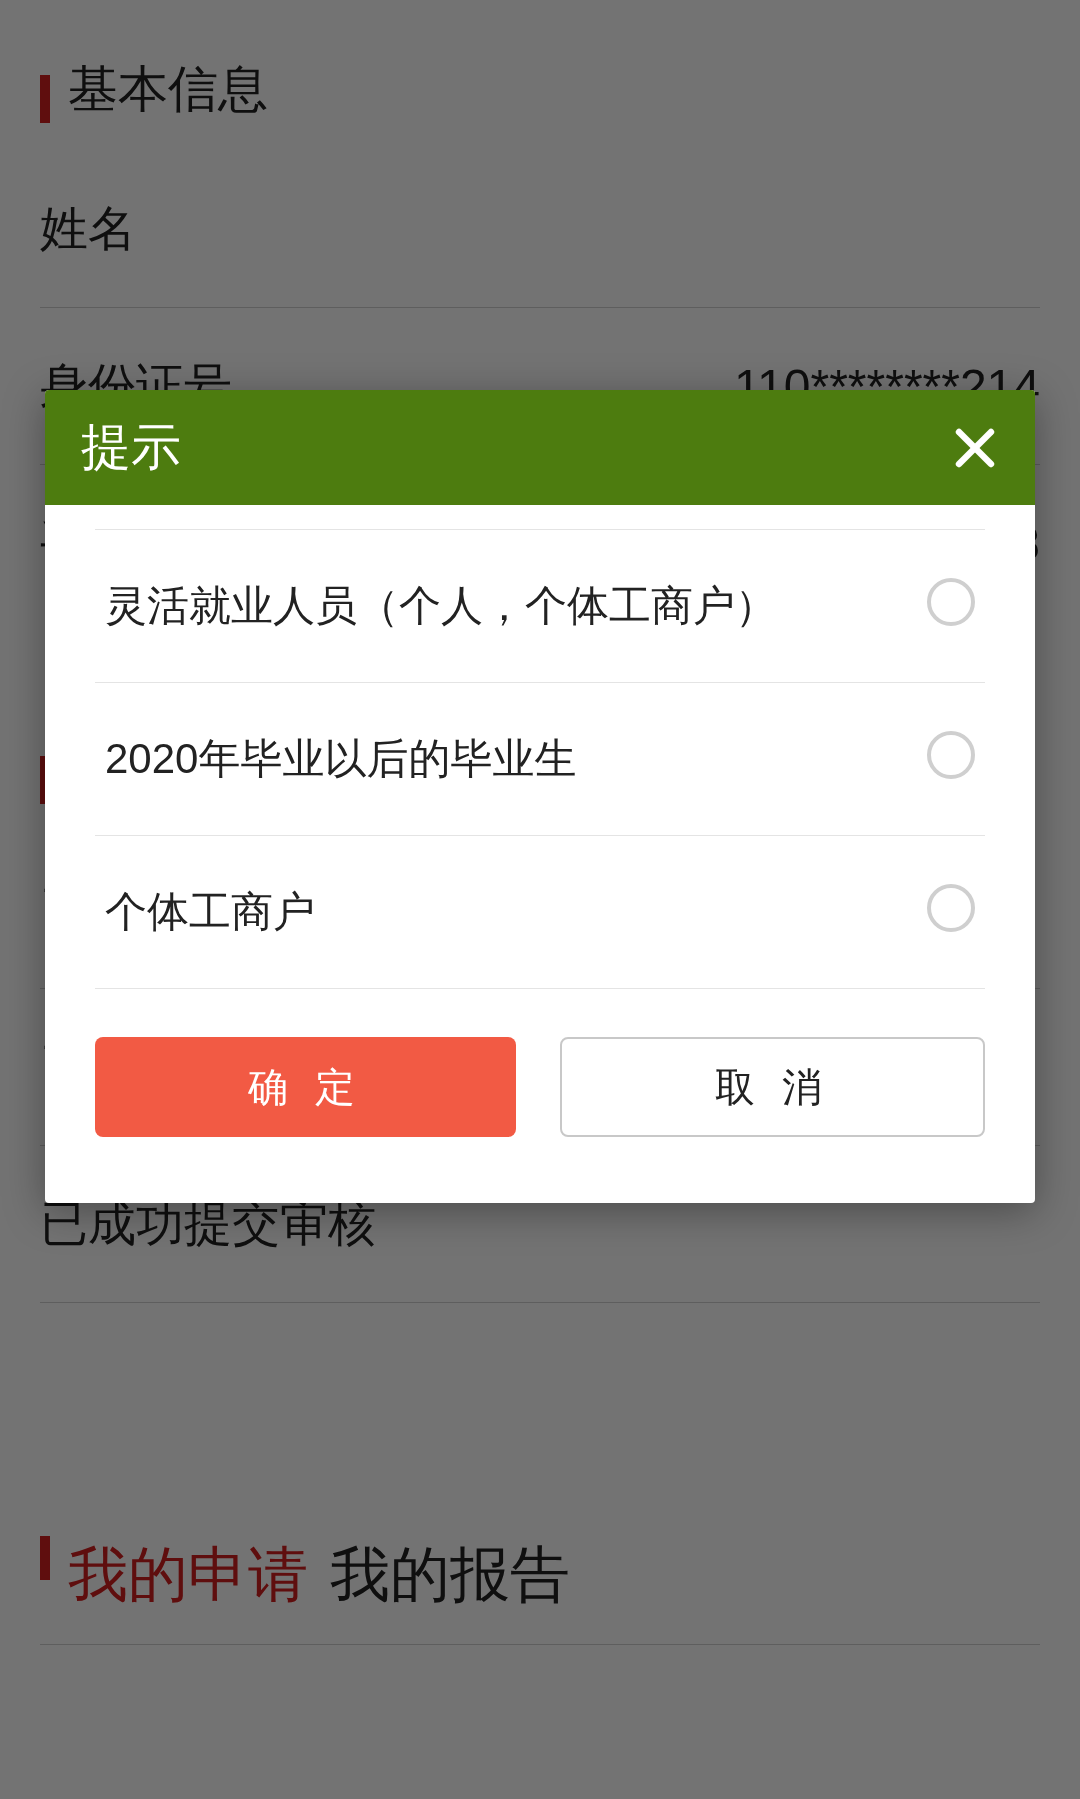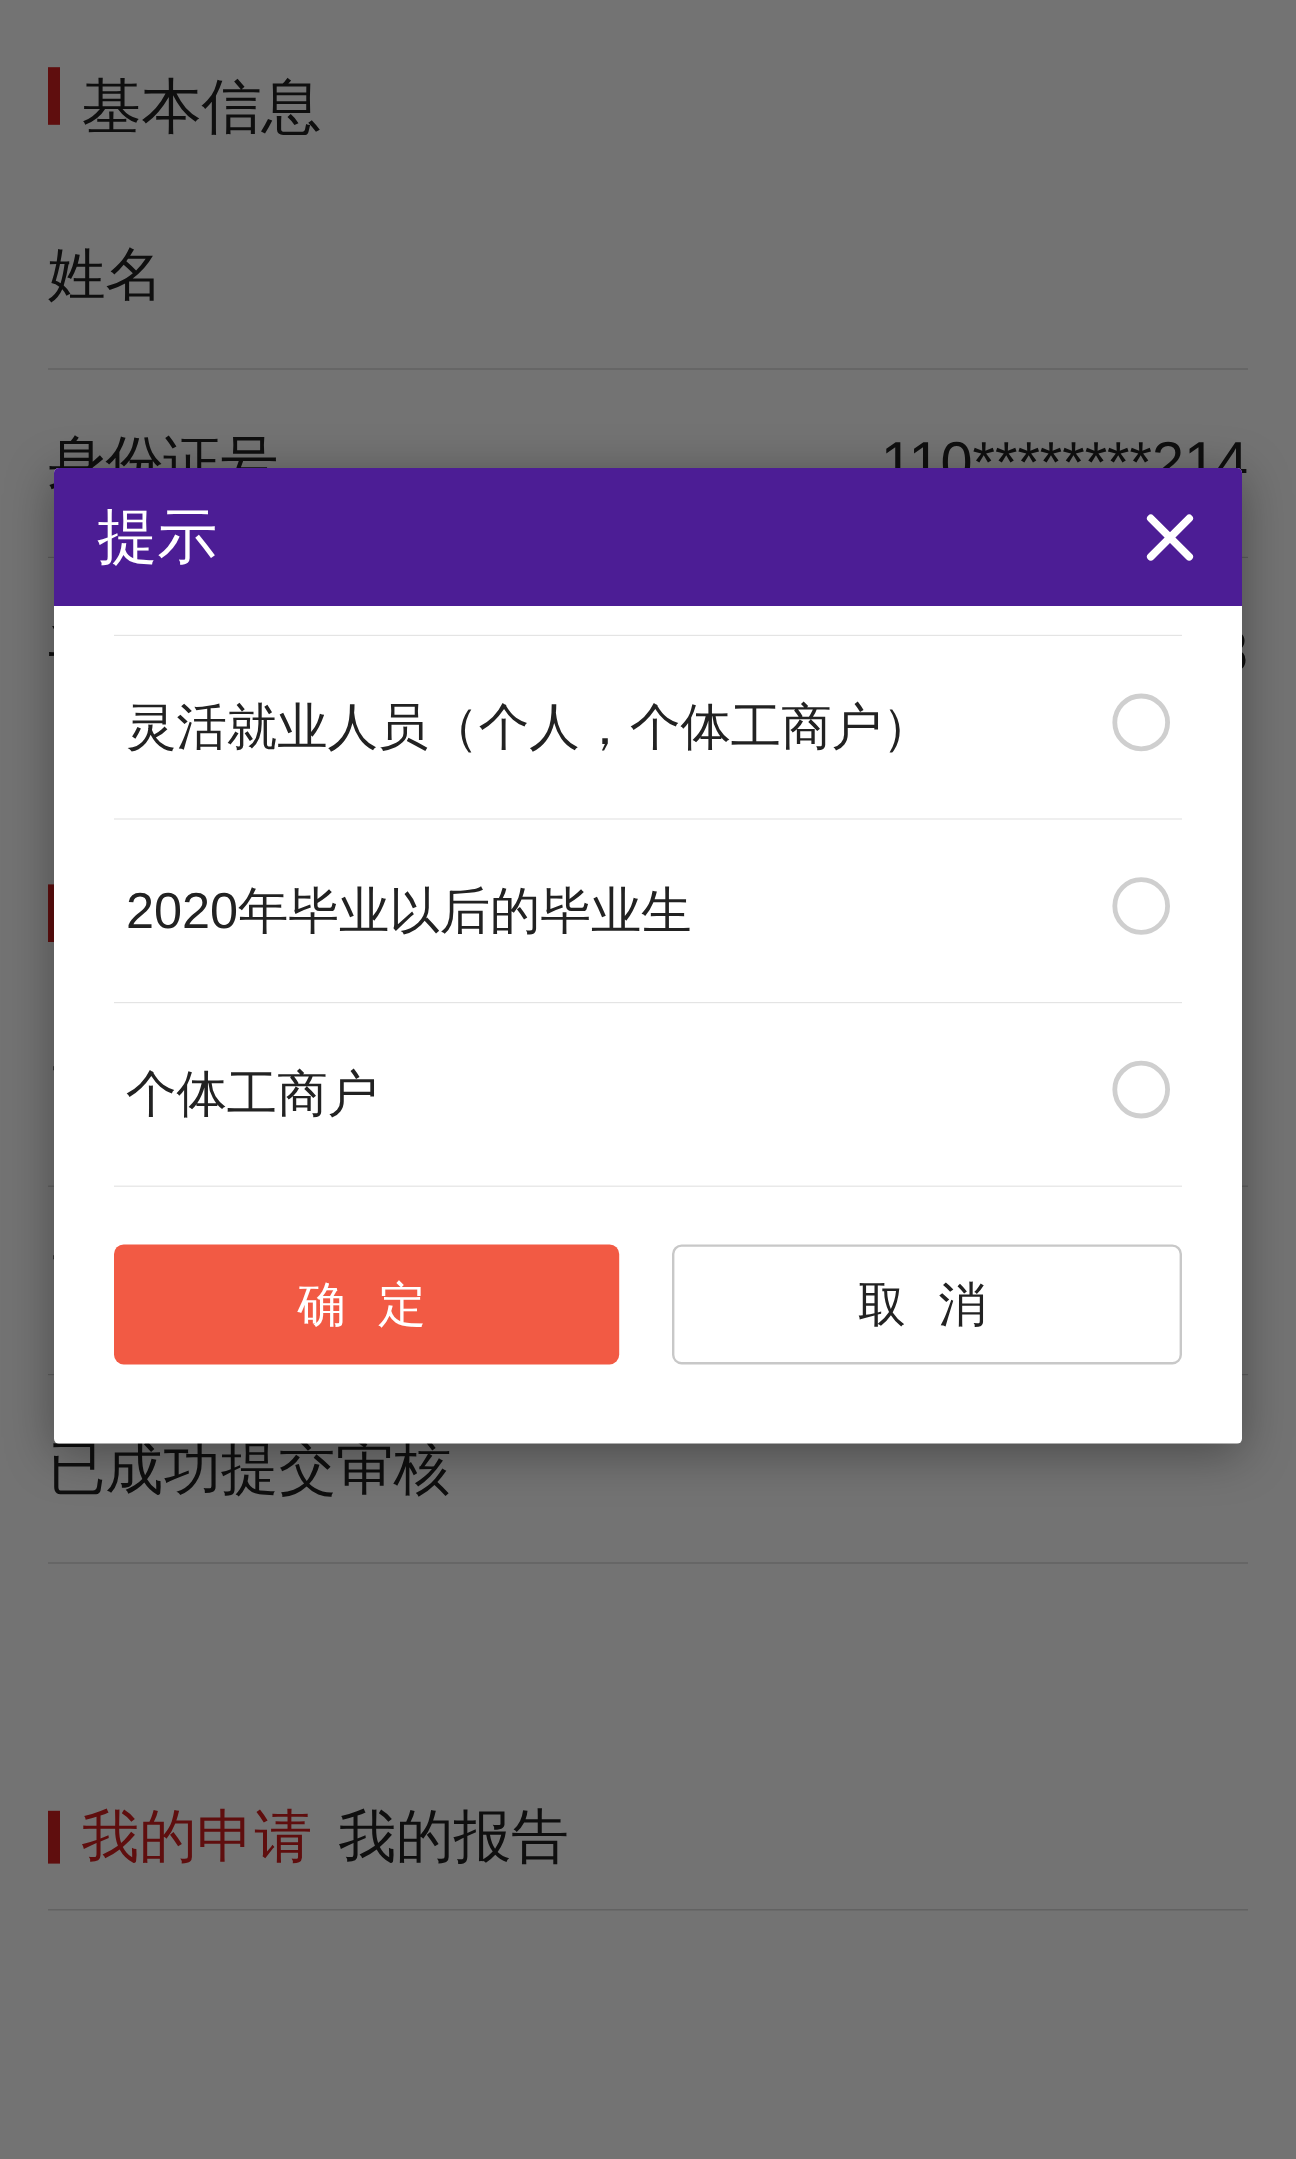--- a/index.html
+++ b/index.html
@@ -7,21 +7,21 @@
       width: 1080px;
       height: 1799px;
       font-family: -apple-system, "PingFang SC", "Microsoft YaHei", sans-serif;
       background: #ffffff;
       position: relative;
       overflow: hidden;
     }
     .page { padding: 0 40px; }
     .section-header {
       display: flex;
-      align-items: flex-start;
+      align-items: flex-end;
       padding: 56px 0 28px;
       font-family: Liberation Serif, serif;
     }
     .section-marker {
       width: 10px;
       height: 48px;
       background: #d21f1f;
       margin-right: 18px;
     }
     .section-title {
@@ -51,22 +51,23 @@
       padding: 56px 0 28px;
       border-bottom: 1px solid #d0d0d0;
     }
     .tab-marker {
       width: 10px;
       height: 44px;
       background: #d21f1f;
       margin-right: 18px;
     }
     .tab {
-      font-size: 48px;
+      font-size: 60px;
       margin-right: 22px;
+      margin-top: 36px;
     }
     .tab-active { color: #d21f1f; }
     .tab-inactive { color: #222; }
 
     .overlay {
       position: absolute;
       inset: 0;
       background: rgba(0,0,0,0.55);
       display: flex;
       align-items: flex-start;
@@ -74,21 +75,21 @@
     }
     .modal {
       margin-top: 390px;
       width: 990px;
       background: #ffffff;
       border-radius: 4px;
       box-shadow: 0 8px 40px rgba(0,0,0,0.35);
       overflow: hidden;
     }
     .modal-header {
-      background: #4c1d95;
+      background: #4d7c0f;
       color: #fff;
       display: flex;
       align-items: center;
       justify-content: space-between;
       padding: 0 36px;
       height: 115px;
     }
     .modal-title {
       font-size: 50px;
       font-weight: 500;

